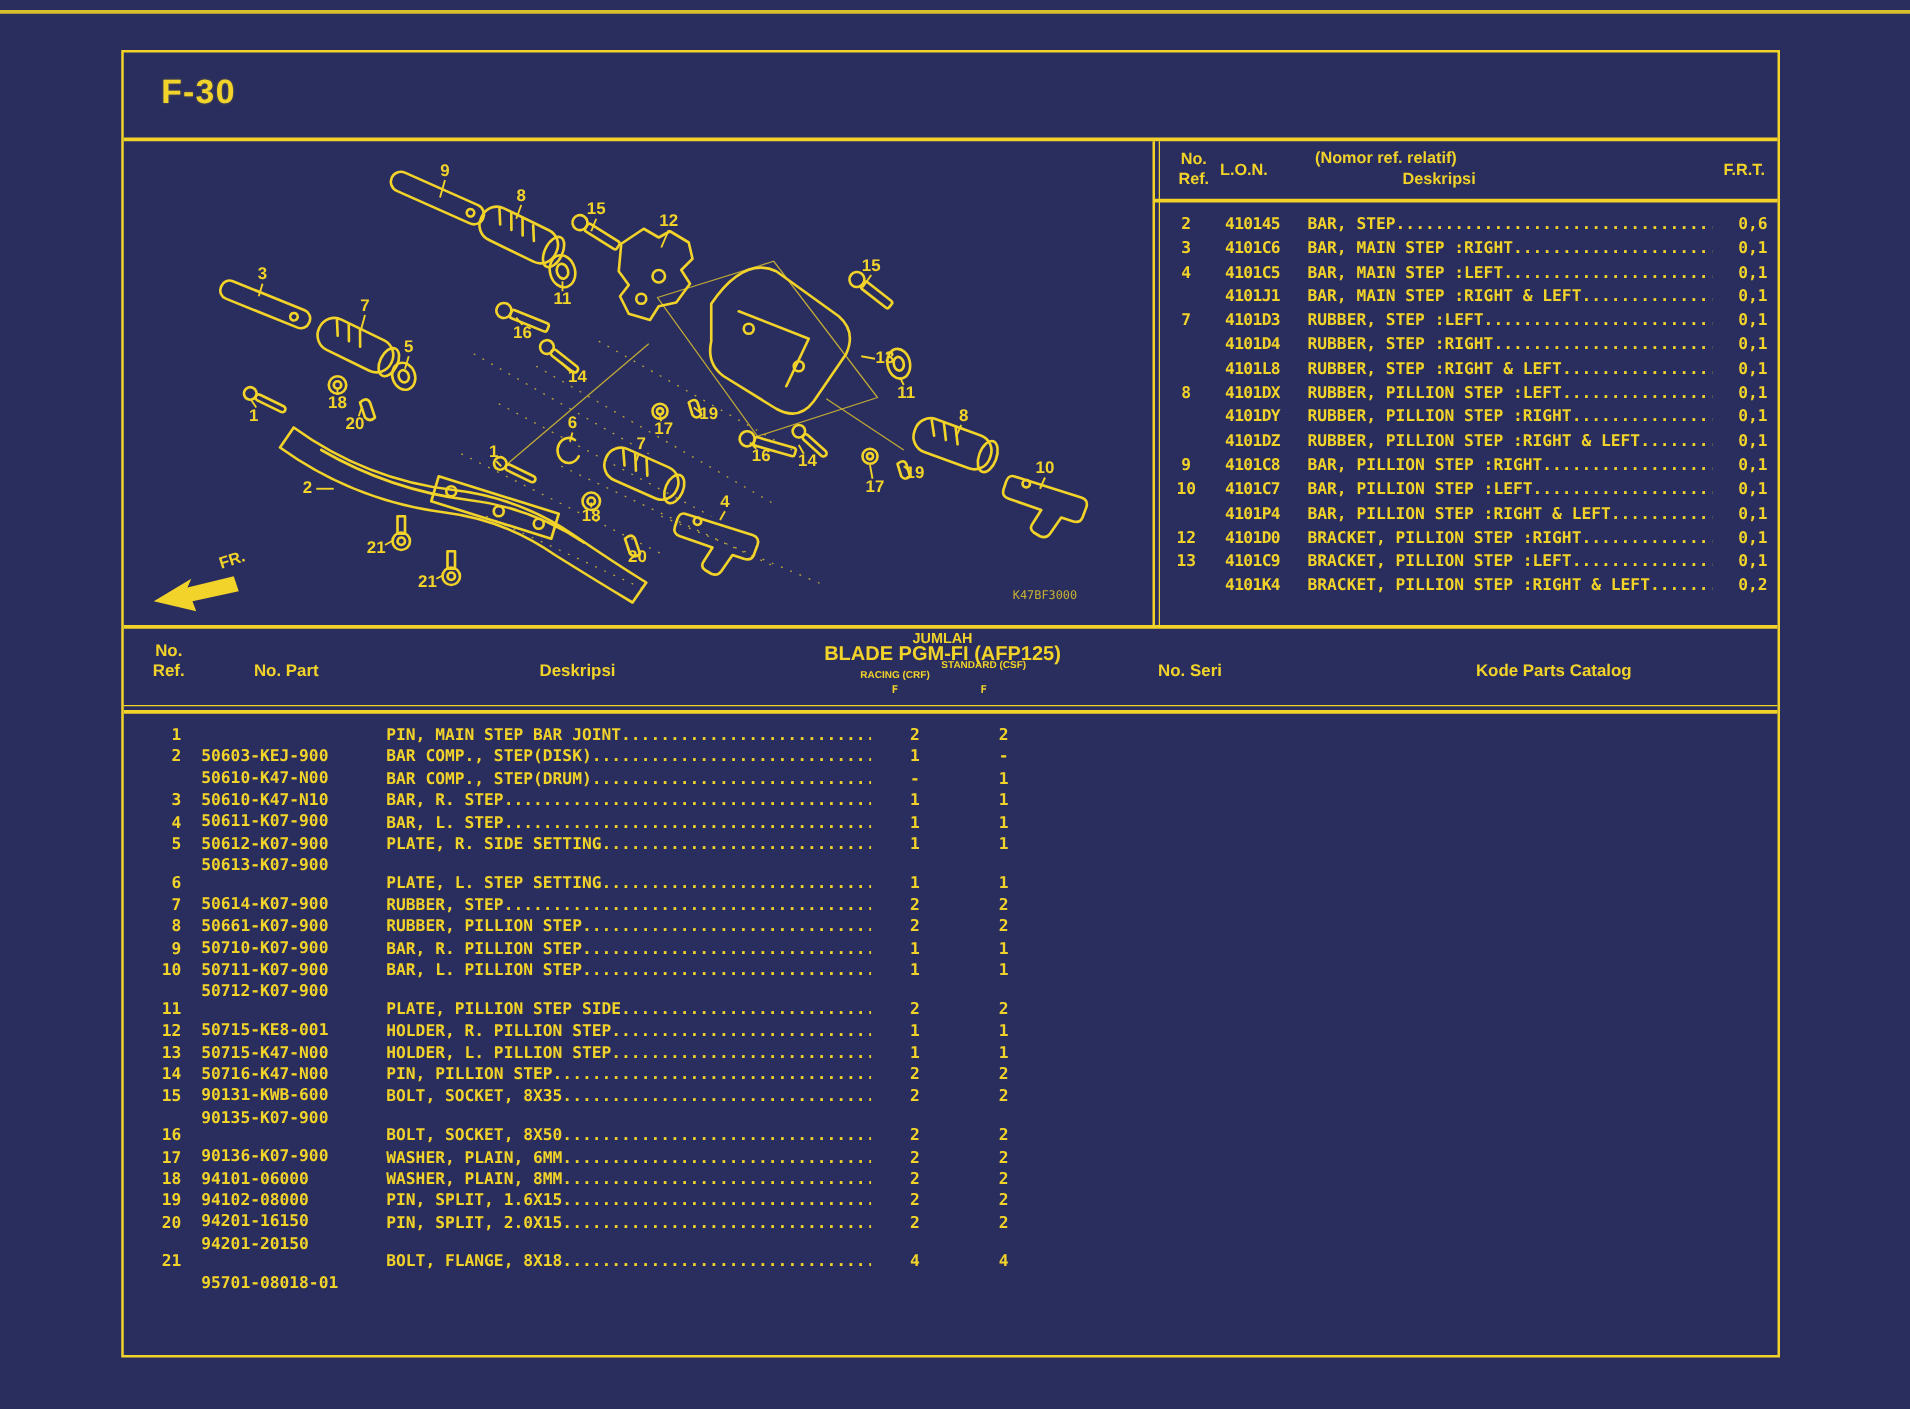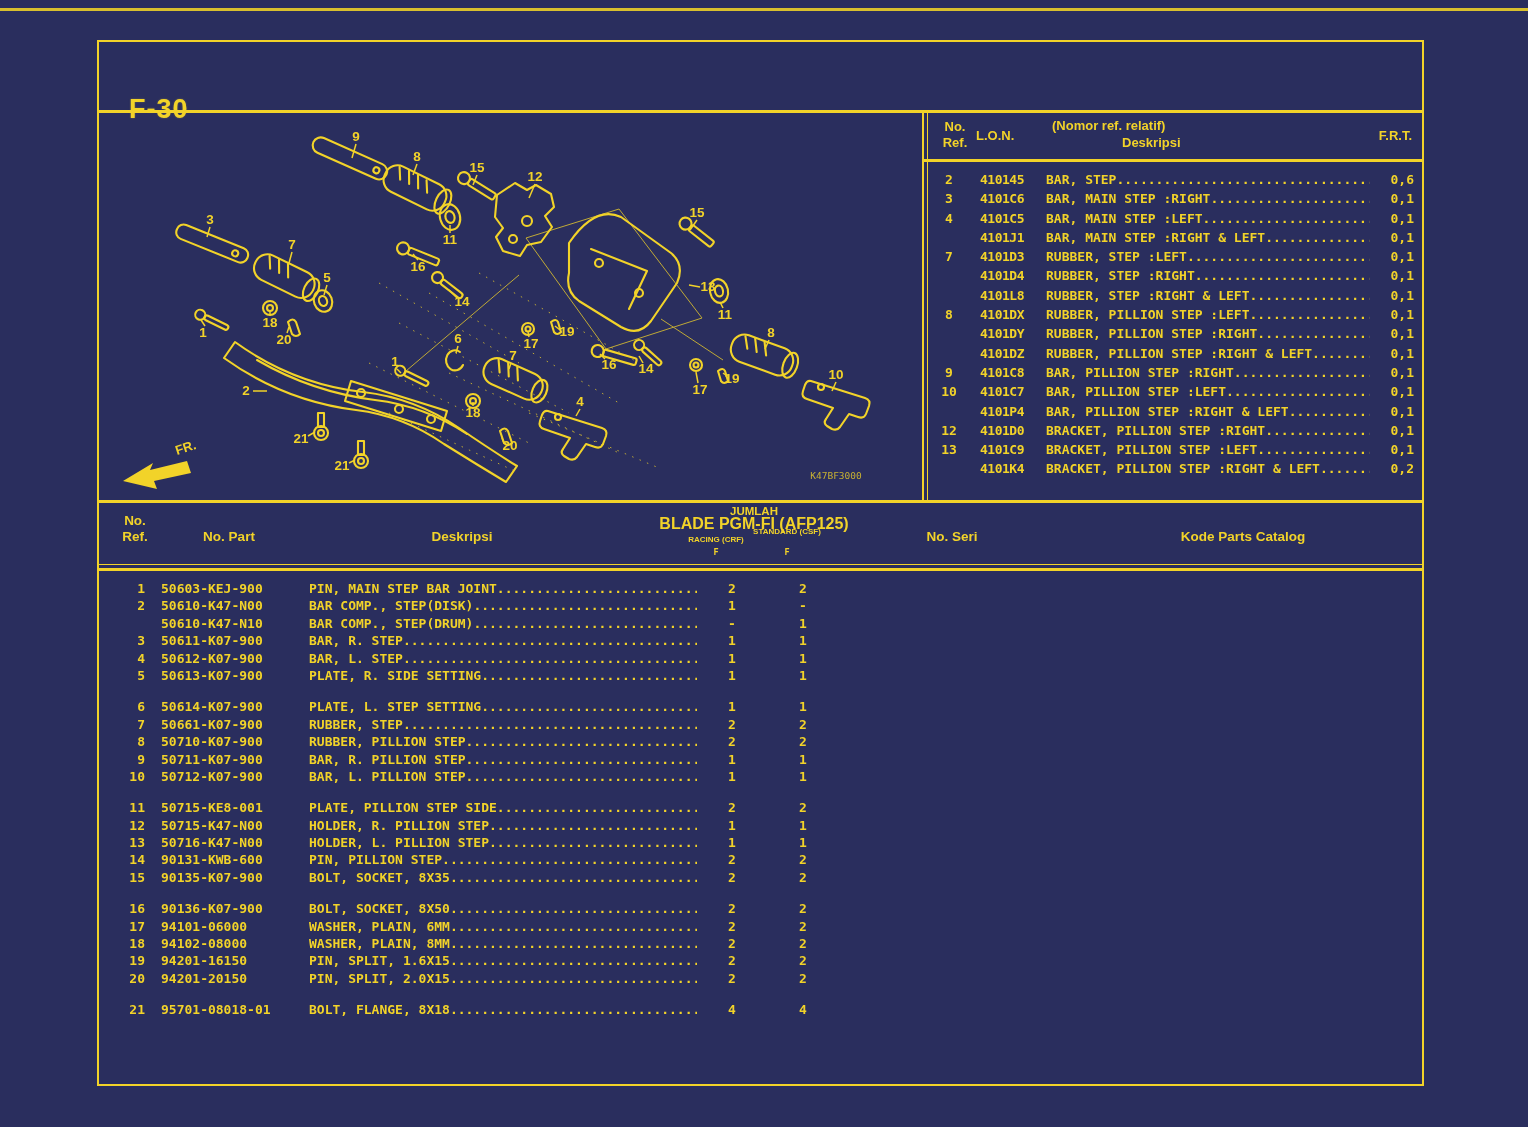--- a/index.html
+++ b/index.html
@@ -10,21 +10,21 @@
     width:1528px;height:1127px;position:relative;overflow:hidden;
     background:var(--bg);
     font-family:"Liberation Sans",sans-serif;
   }
   .topline{position:absolute;top:8px;left:0;width:100%;height:3px;background:var(--ink_dim);}
   .frame{
     position:absolute;left:97px;top:40px;width:1323px;height:1042px;
     border:2px solid var(--ink);
   }
   
-  .f30{position:absolute;left:30px;top:16px;font-weight:bold;font-size:27px;color:var(--ink);letter-spacing:1px;text-shadow:0 0 2px rgba(242,211,41,.35);margin-top:36px;}
+  .f30{position:absolute;left:30px;top:16px;font-weight:bold;font-size:27px;color:var(--ink);letter-spacing:1px;text-shadow:0 0 2px rgba(242,211,41,.35);}
   .step-title{position:absolute;left:0;right:0;top:14px;text-align:center;font-weight:bold;font-size:30px;color:var(--ink);letter-spacing:2px;text-shadow:0 0 2px rgba(242,211,41,.35);}
   .div-top{position:absolute;left:0;right:0;top:68px;height:3px;background:var(--ink);}
   .div-mid{position:absolute;left:0;right:0;top:458px;height:3px;background:var(--ink);}
   
   .diagram{position:absolute;left:0;top:71px;width:822px;height:387px;}
   .diagram svg{display:block;width:822px;height:387px;}
   .sketch{stroke:var(--ink);fill:none;stroke-width:2.1;stroke-linecap:round;stroke-linejoin:round;}
   .thin{stroke:var(--ink);fill:none;stroke-width:1;opacity:.75;}
   #callout-layer text{fill:var(--ink);font-family:"Liberation Sans",sans-serif;font-weight:bold;font-size:13.5px;text-anchor:middle;dominant-baseline:middle;}
   #callout-layer line{stroke:var(--ink);stroke-width:1.5;}
@@ -64,21 +64,21 @@
   .ph-f1{left:617px;top:44px;font-size:8.5px;font-family:"DejaVu Sans Mono",monospace;}
   .ph-f2{left:688px;top:44px;font-size:8.5px;font-family:"DejaVu Sans Mono",monospace;}
   .ph-noseri{left:853px;top:26px;text-align:right;}
   .ph-kode{left:1103px;top:26px;margin-left:41px;}
   .ph-line1{position:absolute;left:0;right:0;top:522px;height:1px;background:var(--ink);}
   .ph-line2{position:absolute;left:0;right:0;top:526px;height:3px;background:var(--ink);}
   .parts-body{position:absolute;top:538px;left:0;right:0;}
   .p-row{display:flex;height:17.4px;line-height:17.4px;padding:0 8px;font-family:"DejaVu Sans Mono",monospace;font-weight:bold;font-size:13px;color:var(--ink);}
   .p-row.gap{margin-top:14px;}
   .p-ref{width:38px;text-align:right;flex:none;}
-  .p-part{width:146px;padding-left:16px;flex:none;white-space:nowrap;}
+  .p-part{width:146px;padding-left:16px;flex:none;white-space:nowrap;margin-top:17px;}
   .p-desc{width:388px;display:flex;overflow:hidden;padding-left:2px;flex:none;min-width:0;}
   .p-racing{width:70px;text-align:center;flex:none;}
   .p-standard{width:72px;text-align:center;flex:none;}
 </style>
 </head>
 <body>
 
 <div class="topline"></div>
 
 <div class="frame">

